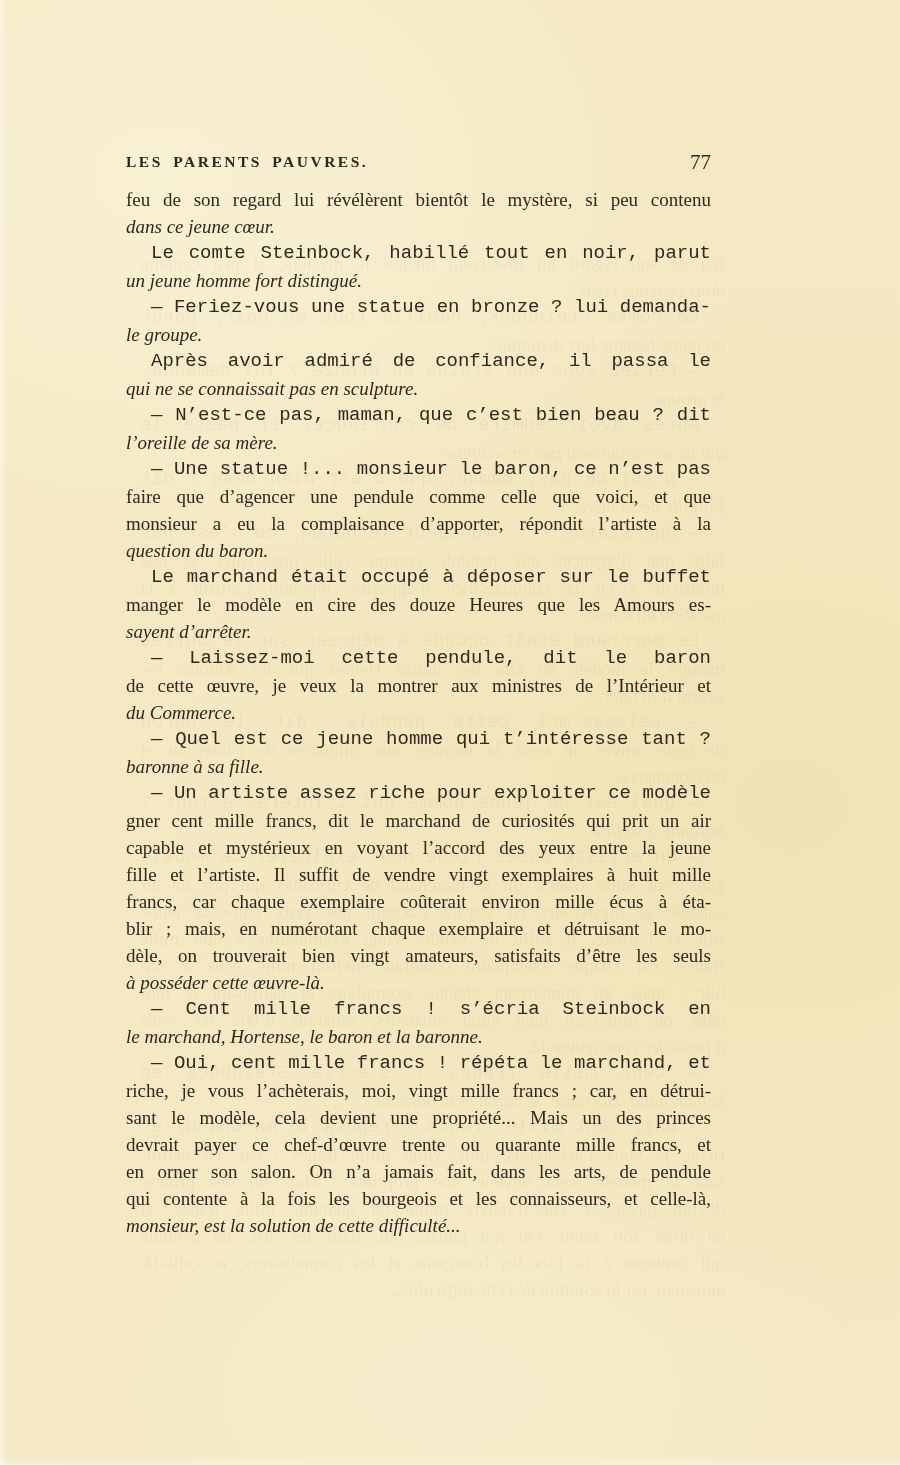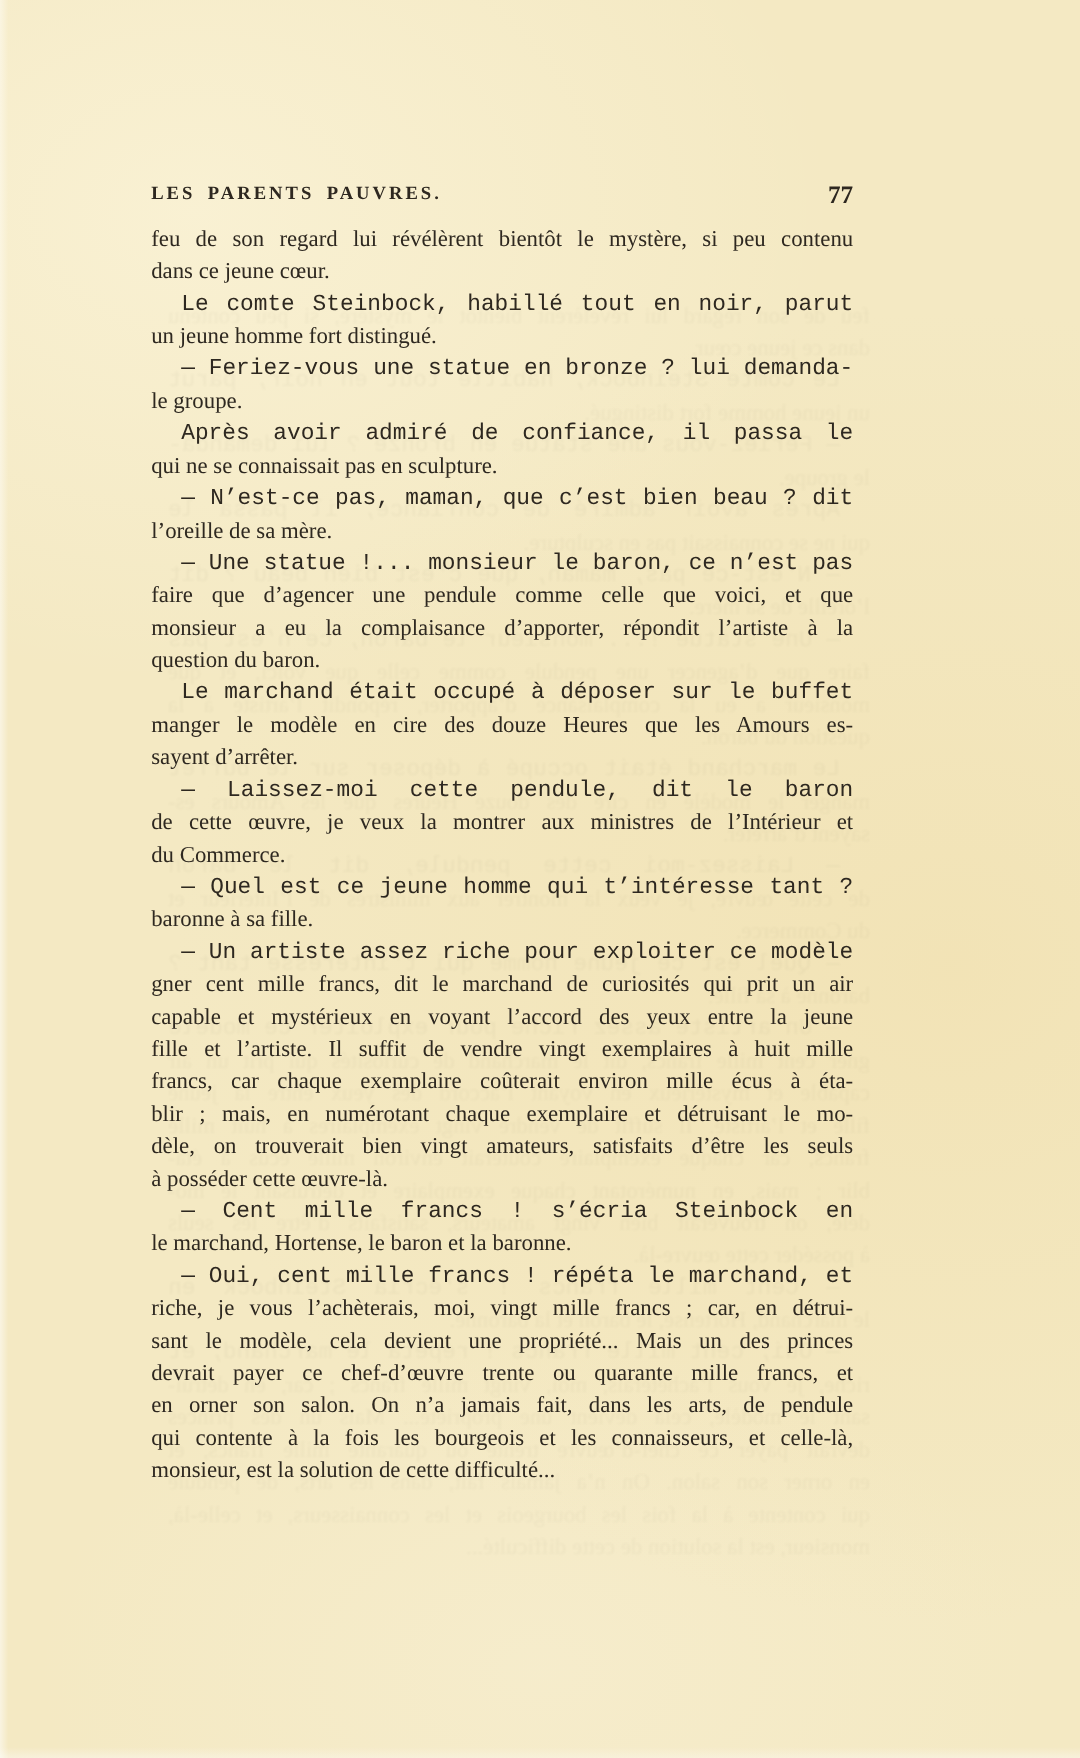--- a/index.html
+++ b/index.html
@@ -36,41 +36,42 @@
     font-weight: bold;
     letter-spacing: 2.5px;
     word-spacing: 4px;
     line-height: 28px;
   }
   .page-number {
     position: absolute;
     right: 0;
     top: 0;
     font-size: 21px;
-    font-weight: bold;
+    font-weight: normal;
     line-height: 28px;
   }
   
   .body-text {
     position: absolute;
     top: 186px;
     left: 126px;
     width: 585px;
   }
   .line {
     height: 27px;
     line-height: 27px;
     font-size: 19px;
     overflow: hidden;
     text-align: justify;
     text-align-last: justify;
     white-space: normal;
   }
   .line.endline {
     text-align-last: auto;
+    font-style: italic;
   }
   .line.indent {
     padding-left: 25px;
     font-family: Liberation Mono, monospace;
   }
   
   .ghost {
     position: absolute;
     top: 250px;
     left: 140px;

